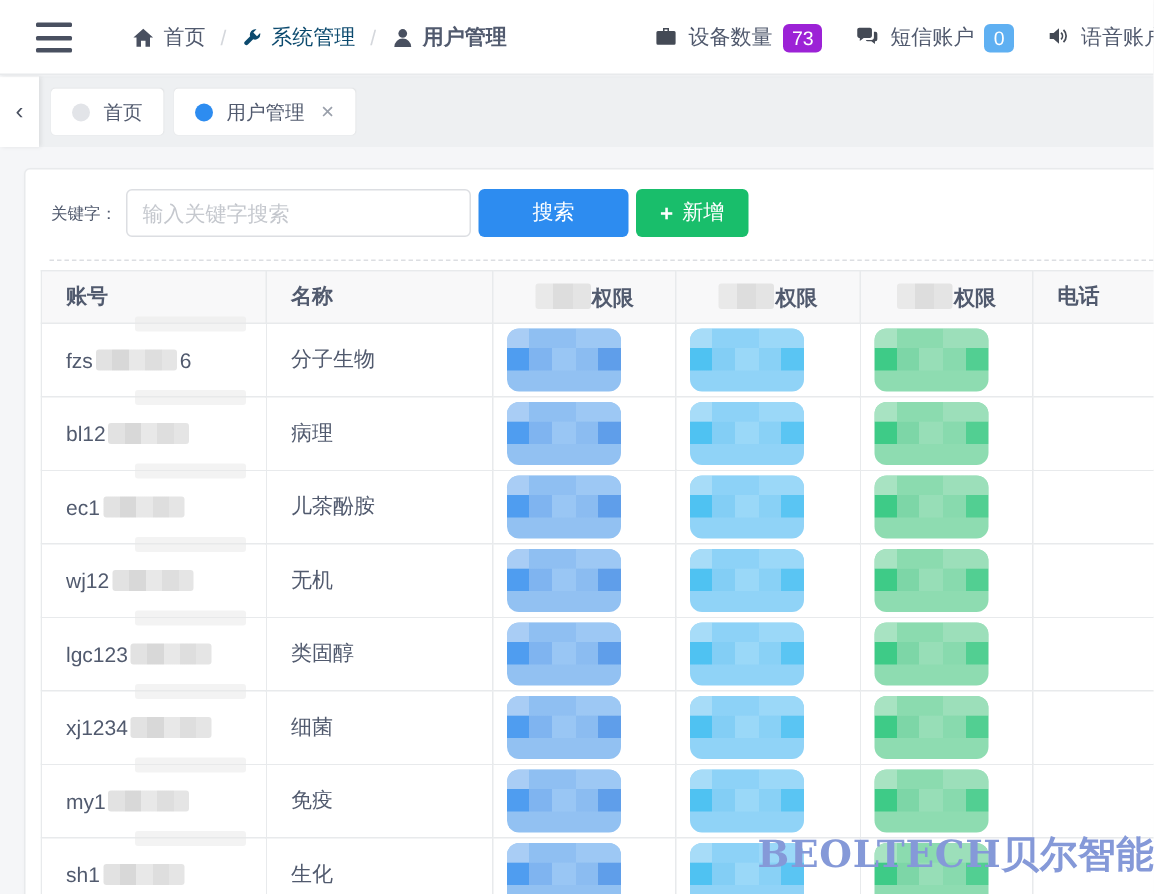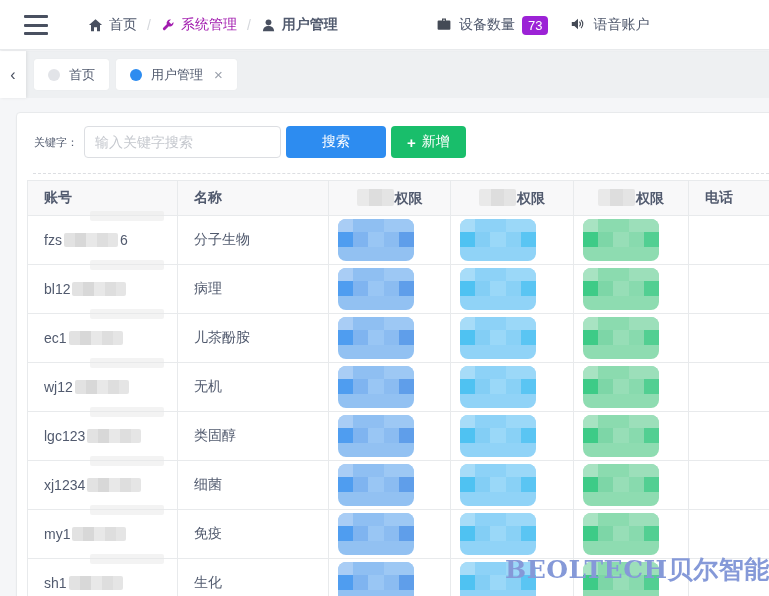--- a/index.html
+++ b/index.html
@@ -9,21 +9,21 @@
 
   
   .navbar { position:absolute; left:0; top:0; width:769px; height:50px; background:#fff;
     border-bottom:1px solid #e8eaec; box-shadow:0 1px 2px rgba(0,0,0,.03); z-index:5; }
   .hamburger { position:absolute; left:24px; top:15px; width:24px; height:20px; cursor:pointer;
     display:flex; flex-direction:column; justify-content:space-between; }
   .hamburger span { display:block; height:3px; background:#495060; border-radius:1px; }
   .breadcrumb { position:absolute; left:88px; top:0; height:50px; display:flex; align-items:center; font-size:14px; }
   .crumb { display:flex; align-items:center; gap:6px; cursor:pointer; }
   .crumb .ic { display:flex; color:#495060; }
-  .crumb.muted, .crumb.muted .ic { color:#a21caf; }
+  .crumb.muted, .crumb.muted .ic { color:#0c4a6e; }
   .crumb.current { font-weight:bold; }
   .crumb-sep { color:#d4d7dc; margin:0 10px; font-size:14px; }
   .nav-stats { position:absolute; left:436px; top:0; height:50px; display:flex; align-items:center; gap:22px; white-space:nowrap; }
   .stat { display:flex; gap:7px; font-size:14px; cursor:pointer; }
   .stat .ic { display:flex; color:#444a55; }
   .badge { display:inline-block; min-width:18px; padding:2px 6px; border-radius:4px;
     color:#fff; font-size:13px; line-height:15px; text-align:center; }
 
   
   .tabbar { position:absolute; left:0; top:51px; width:769px; height:47px; background:#eef0f2; z-index:4; }
@@ -35,21 +35,21 @@
     padding:0 14px; gap:9px; font-size:13px; color:#515a6e; cursor:pointer; box-shadow:0 0 1px rgba(0,0,0,.08); }
   .tab .dot { width:12px; height:12px; border-radius:50%; background:#e2e4e8; }
   .tab .dot.active { background:#2d8cf0; }
   .tab .close { color:#9aa0ab; font-size:15px; margin-left:2px; cursor:pointer; }
 
   
   .card { position:absolute; left:16px; top:112px; width:775px; height:500px; background:#fff;
     border:1px solid #e8eaec; border-radius:4px; box-shadow:0 1px 2px rgba(0,0,0,.03); }
   .search-row { display:flex; align-items:center; padding:13px 0 12px 17px; }
   .kw-label { font-size:11px; color:#515a6e; margin-right:6px; }
-  .kw-input { width:197px; height:32px; border:1px solid #dcdee2; border-radius:4px; padding:0 10px;
+  .kw-input { width:230px; height:32px; border:1px solid #dcdee2; border-radius:4px; padding:0 10px;
     font-size:14px; color:#515a6e; outline:none; font-family:inherit; }
   .kw-input::placeholder { color:#c5c8ce; }
   .btn { height:32px; border:none; border-radius:4px; color:#fff; font-size:14px; padding:0 16px;
     margin-left:5px; cursor:pointer; font-family:inherit; display:inline-flex; align-items:center; gap:6px; }
   .btn-search { background:#2d8cf0; padding:0 36px; }
   .btn-add { background:#19be6b; }
   .btn-add .plus { font-size:15px; font-weight:bold; line-height:1; }
   .dashed { border-top:1px dashed #dcdee2; margin:3px 16px 0 16px; }
 
   
@@ -131,20 +131,30 @@
 
   <div class="nav-stats">
     <div class="stat">
       <span class="ic">
         <svg width="16" height="16" viewBox="0 0 16 16" fill="currentColor">
             <path d="M6 2.6h4v2h3.4a1 1 0 0 1 1 1v7.2a1 1 0 0 1-1 1H2.6a1 1 0 0 1-1-1V5.6a1 1 0 0 1 1-1H6zM7 3.7v.9h2v-.9z"></path>
           </svg>
       </span>
       <span>设备数量</span>
       <span class="badge" style="background: rgb(156, 34, 214);">73</span>
+    </div>
+    <div class="stat">
+      <span class="ic">
+        <svg width="16" height="16" viewBox="0 0 16 16" fill="currentColor">
+            <path d="M1.5 2.5h8.4c.8 0 1.4.6 1.4 1.4v4c0 .8-.6 1.4-1.4 1.4H5.8l-2.6 2.1V9.3H2.9c-.8 0-1.4-.6-1.4-1.4v-4c0-.8.6-1.4 1.4-1.4z"></path>
+            <path d="M12.6 5.2h1a1.3 1.3 0 0 1 1.3 1.3v3.7a1.3 1.3 0 0 1-1.3 1.3h-.3v1.9l-2.4-1.9H8.4a1.3 1.3 0 0 1-1.2-.8h3.7c1 0 1.7-.8 1.7-1.7z"></path>
+          </svg>
+      </span>
+      <span>短信账户</span>
+      <span class="badge" style="background: rgb(95, 176, 242);">0</span>
     </div>
     <div class="stat">
       <span class="ic">
         <svg width="16" height="16" viewBox="0 0 16 16" fill="currentColor">
             <path d="M1.8 6v4h2.6L8 13.2V2.8L4.4 6z"></path>
             <path d="M9.8 5.3a3.9 3.9 0 0 1 0 5.4l-.8-.8a2.8 2.8 0 0 0 0-3.8zM11.4 3.5a6.2 6.2 0 0 1 0 9l-.8-.8a5.1 5.1 0 0 0 0-7.4z"></path>
           </svg>
       </span>
       <span>语音账户</span>
 

